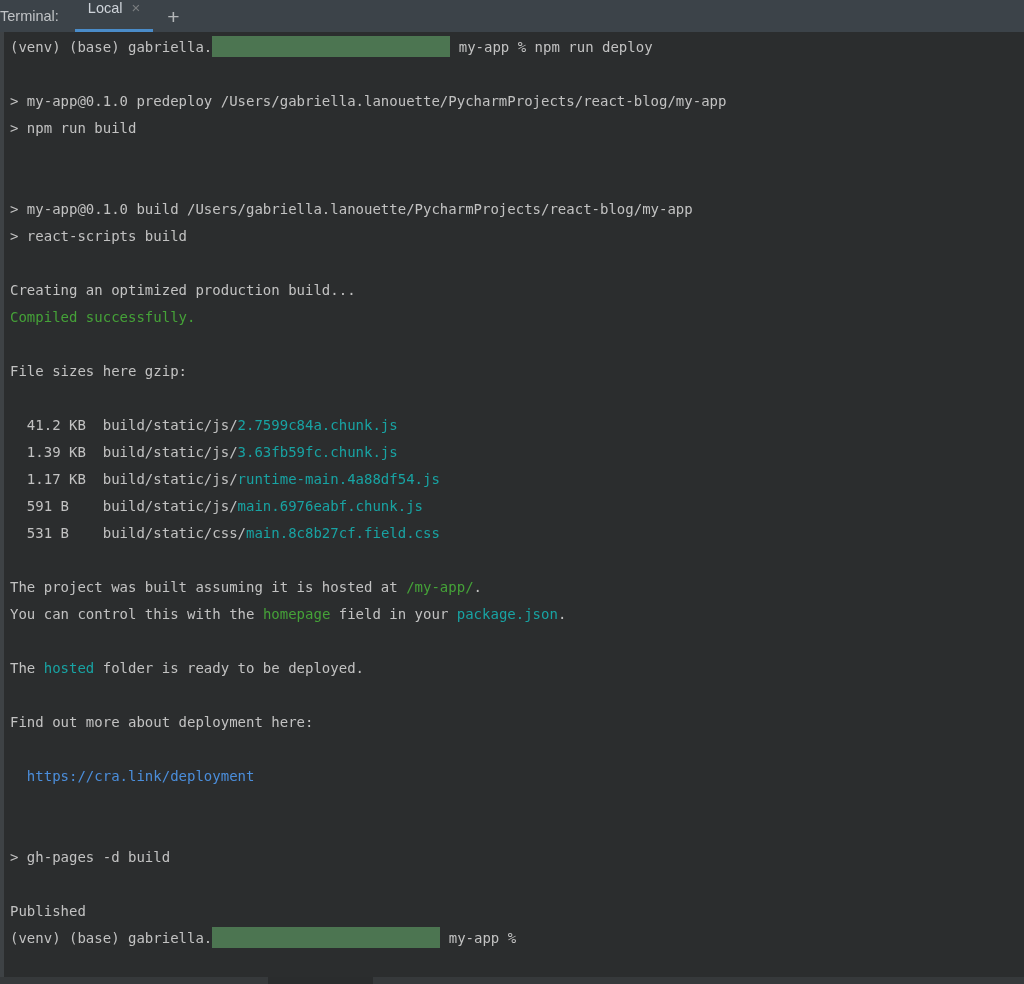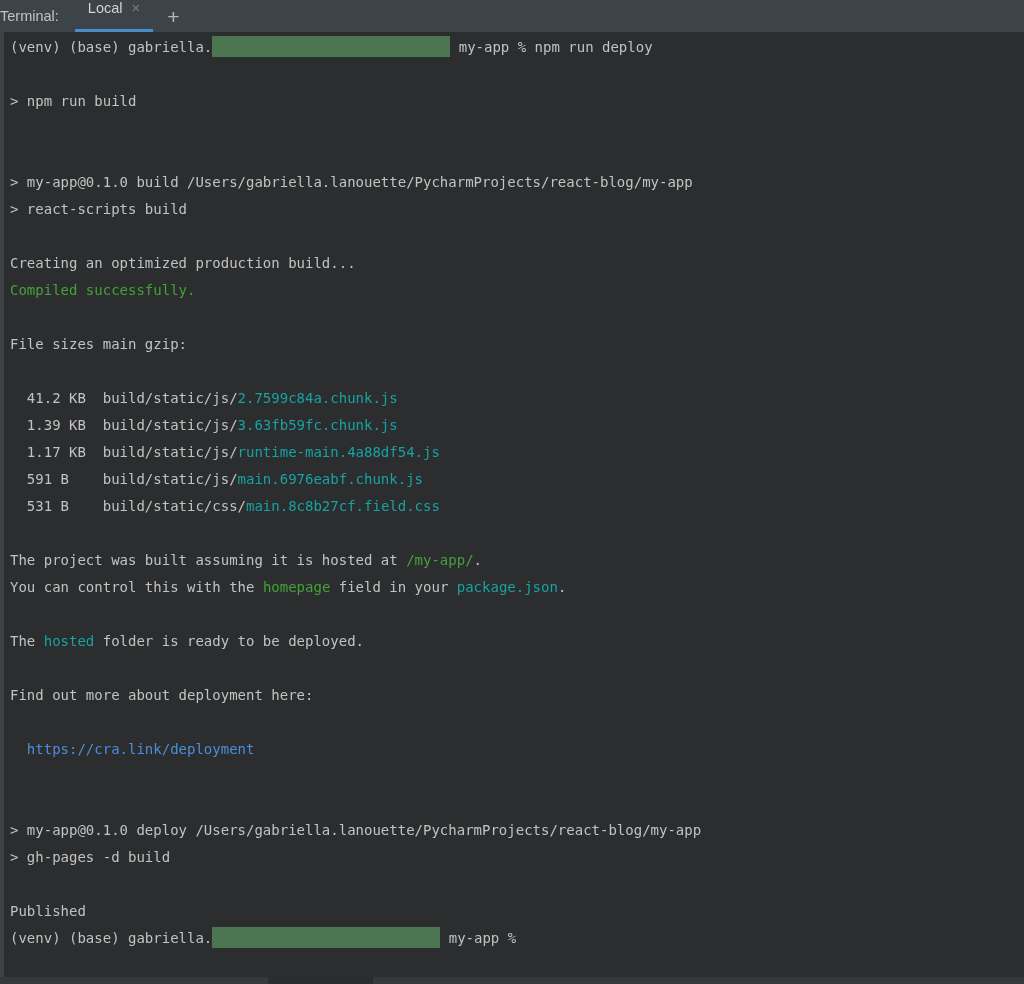--- a/index.html
+++ b/index.html
@@ -113,48 +113,48 @@
       <span class="tab-close">×</span>
     </div>
     <span class="new-tab">+</span>
   </div>
 
   <div class="terminal">
     <div class="gutter"></div>
     <div id="lines">
         <div class="line"><span>(venv) (base) gabriella.</span><span class="redaction" style="width: 238px;"></span><span> my-app % npm run deploy</span></div>
         <div class="line"></div>
+        <div class="line"><span>&gt; my-app@0.1.0 predeploy /Users/gabriella.lanouette/PycharmProjects/react-blog/my-app</span></div>
         <div class="line"><span>&gt; npm run build</span></div>
         <div class="line"></div>
         <div class="line"></div>
         <div class="line"><span>&gt; my-app@0.1.0 build /Users/gabriella.lanouette/PycharmProjects/react-blog/my-app</span></div>
         <div class="line"><span>&gt; react-scripts build</span></div>
         <div class="line"></div>
         <div class="line"><span>Creating an optimized production build...</span></div>
         <div class="line"><span class="seg-green">Compiled successfully.</span></div>
         <div class="line"></div>
-        <div class="line"><span>File sizes main gzip:</span></div>
+        <div class="line"><span>File sizes here gzip:</span></div>
         <div class="line"></div>
         <div class="line"><span>  41.2 KB  build/static/js/</span><span class="seg-cyan">2.7599c84a.chunk.js</span></div>
         <div class="line"><span>  1.39 KB  build/static/js/</span><span class="seg-cyan">3.63fb59fc.chunk.js</span></div>
         <div class="line"><span>  1.17 KB  build/static/js/</span><span class="seg-cyan">runtime-main.4a88df54.js</span></div>
         <div class="line"><span>  591 B    build/static/js/</span><span class="seg-cyan">main.6976eabf.chunk.js</span></div>
         <div class="line"><span>  531 B    build/static/css/</span><span class="seg-cyan">main.8c8b27cf.field.css</span></div>
         <div class="line"></div>
         <div class="line"><span>The project was built assuming it is hosted at </span><span class="seg-green">/my-app/</span><span>.</span></div>
         <div class="line"><span>You can control this with the </span><span class="seg-green">homepage</span><span> field in your </span><span class="seg-cyan">package.json</span><span>.</span></div>
         <div class="line"></div>
         <div class="line"><span>The </span><span class="seg-cyan">hosted</span><span> folder is ready to be deployed.</span></div>
         <div class="line"></div>
         <div class="line"><span>Find out more about deployment here:</span></div>
         <div class="line"></div>
         <div class="line"><span>  </span><span class="seg-link">https://cra.link/deployment</span></div>
         <div class="line"></div>
         <div class="line"></div>
-        <div class="line"><span>&gt; my-app@0.1.0 deploy /Users/gabriella.lanouette/PycharmProjects/react-blog/my-app</span></div>
         <div class="line"><span>&gt; gh-pages -d build</span></div>
         <div class="line"></div>
         <div class="line"><span>Published</span></div>
         <div class="line"><span>(venv) (base) gabriella.</span><span class="redaction" style="width: 228px;"></span><span> my-app % </span></div>
       </div>
   </div>
 
   <div class="bottombar">
     <div class="thumb"></div>
   </div>

